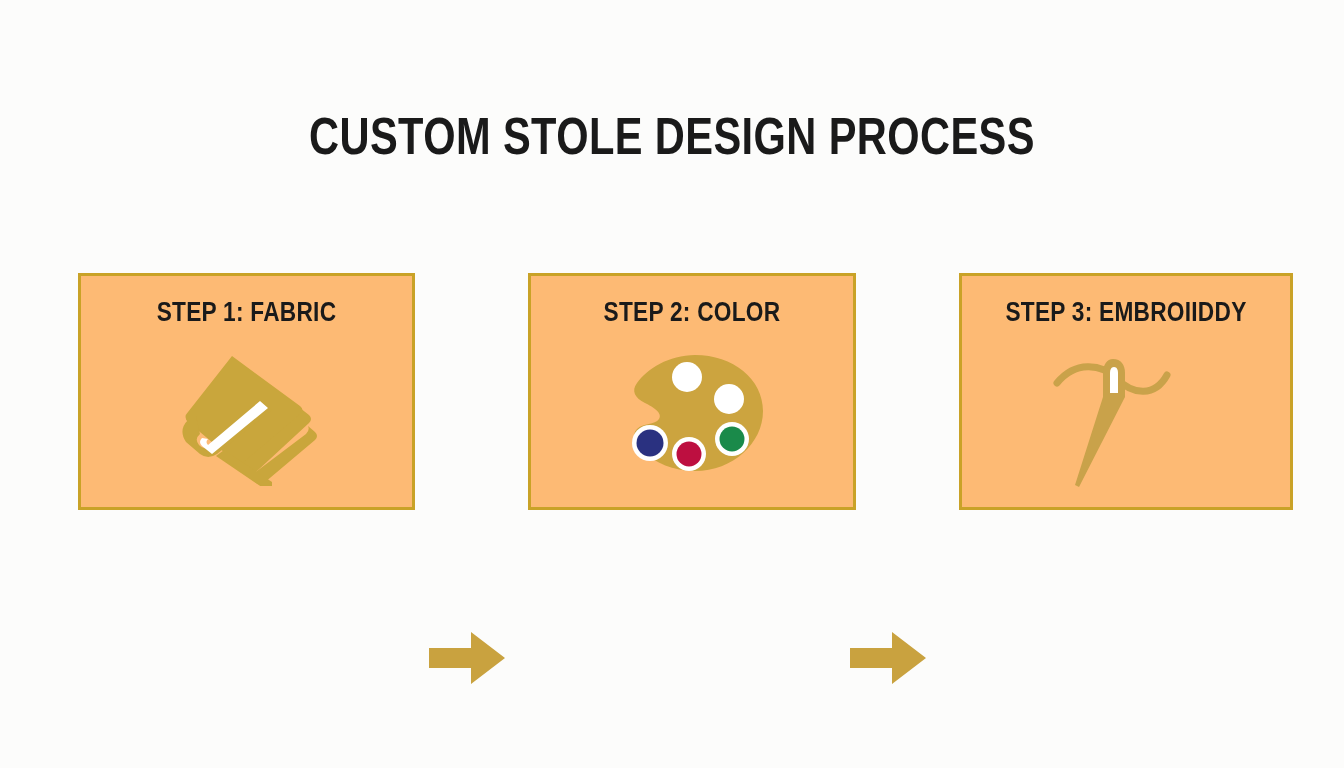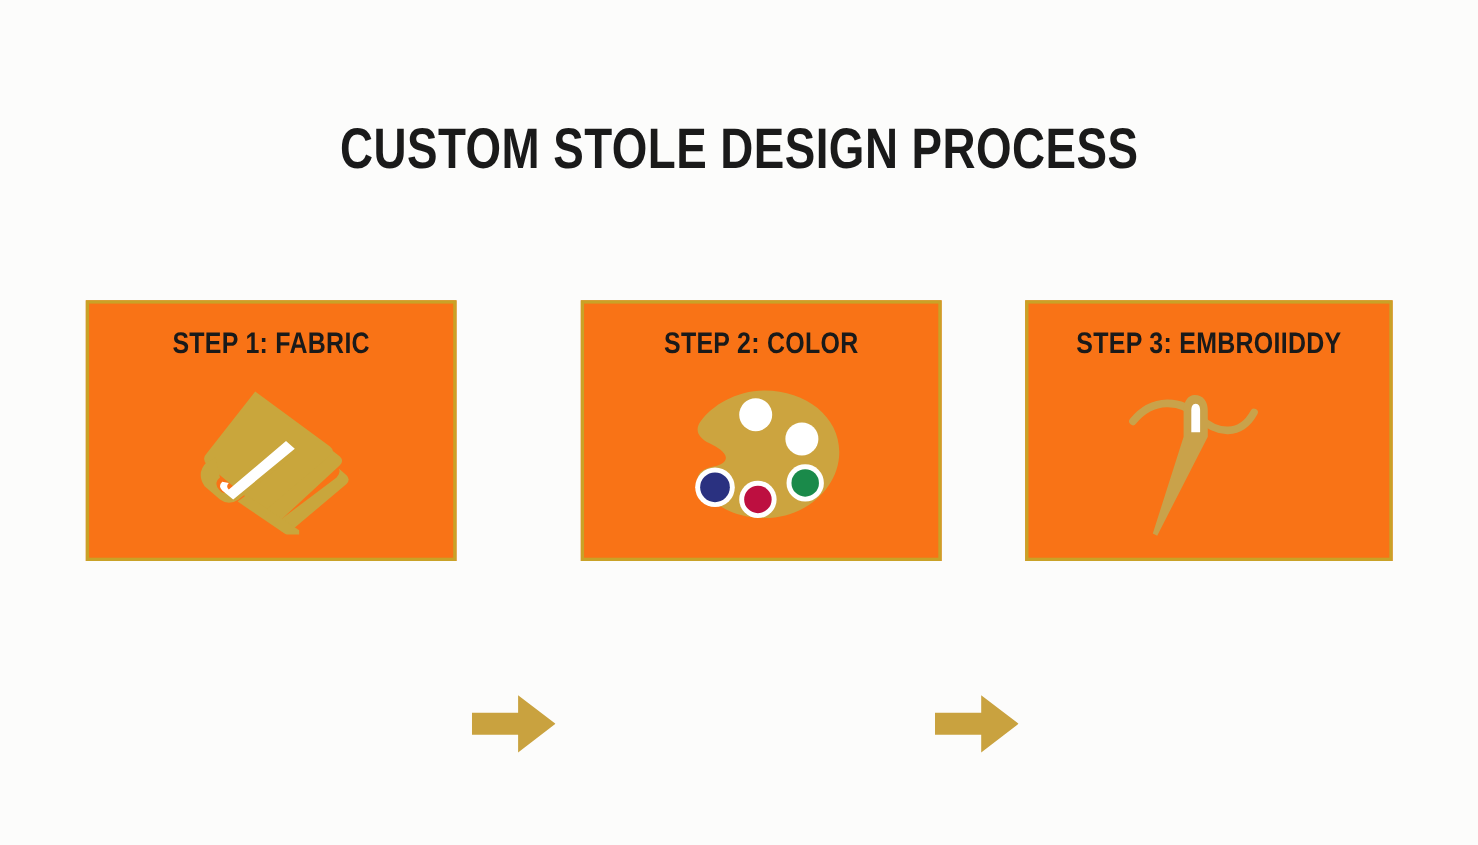--- a/index.html
+++ b/index.html
@@ -41,25 +41,25 @@
     width: 1344px;
     height: 240px;
   }
 
   .step-card {
     position: absolute;
     top: 0;
     height: 237px;
     box-sizing: border-box;
     border: 3px solid #c9a227;
-    background: #f97316;
+    background: #fdba74;
   }
   .card-1 { left: 78px;  width: 337px; }
   .card-2 { left: 528px; width: 328px; }
-  .card-3 { left: 932px; width: 334px; }
+  .card-3 { left: 959px; width: 334px; }
 
   .step-label {
     position: absolute;
     left: 0;
     top: 20px;
     width: 100%;
     text-align: center;
     color: #1a1a1a;
     font-weight: bold;
     font-size: 27px;

